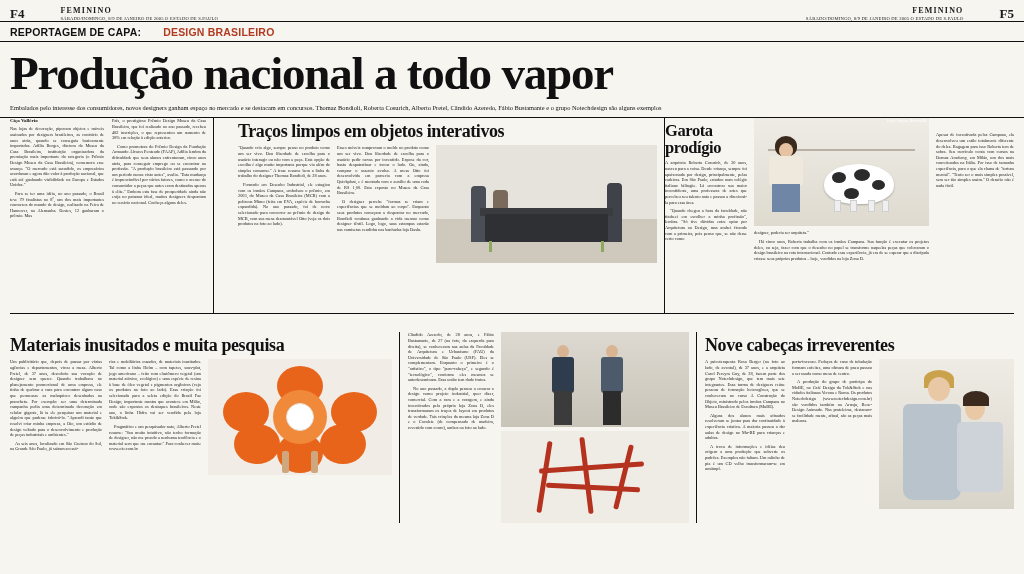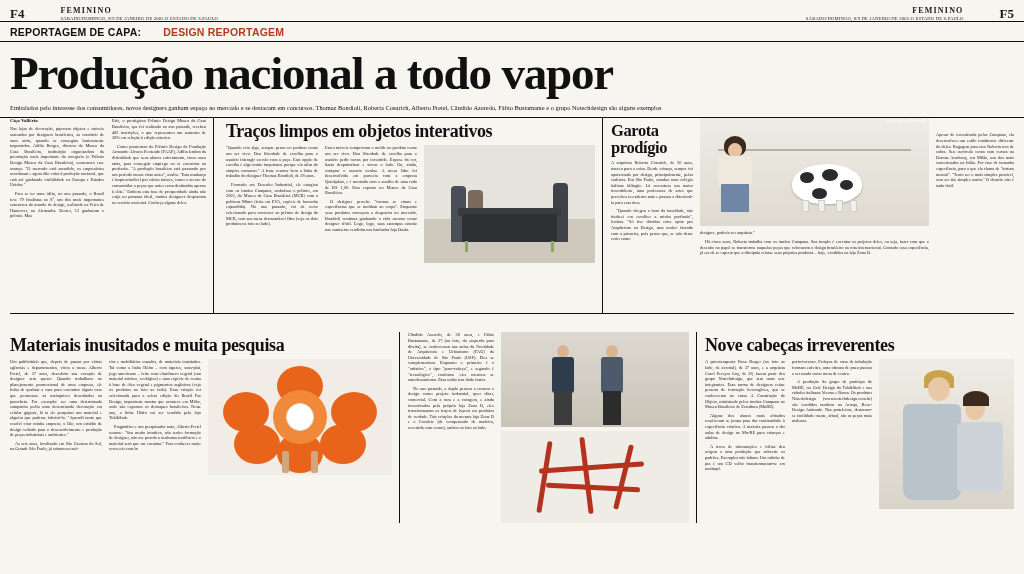--- a/index.html
+++ b/index.html
@@ -150,21 +150,21 @@
       <div class="mast-center-r">
         <div class="mast-sec">FEMININO</div>
         <div class="mast-date">SÁBADO/DOMINGO, 8/9 DE JANEIRO DE 2005 O ESTADO DE S.PAULO</div>
       </div>
       <div class="folio">F5</div>
     </div>
   </div>
 
   <div class="secbar">
     <span class="kicker">REPORTAGEM DE CAPA:</span>
-    <span class="kicker2">DESIGN REPORTAGEM</span>
+    <span class="kicker2">DESIGN BRASILEIRO</span>
   </div>
 
   <div class="headline">Produção nacional a todo vapor</div>
   <div class="standfirst">Embalados pelo interesse dos consumidores, novos designers ganham espaço no mercado e se destacam em concursos. Thomaz Bondioli, Roberta Cosurich, Alberto Pretel, Cândido Azeredo, Fábio Bustamante e o grupo Notechdesign são alguns exemplos</div>
 
   <div class="grid" style="height:195px;">
 
     <div style="width:196px;display:flex;">
       <div class="sub" style="padding-left:0;">
         <div class="byline">Ciça Vallério</div>
@@ -176,21 +176,21 @@
       <div class="sub" style="padding-right:0;">
         <div class="body" style="margin-top:0;">
           <p class="first">País, o prestigioso Prêmio Design Museu da Casa Brasileira, que foi realizado no ano passado, recebeu 482 inscrições, o que representou um aumento de 38% em relação à edição anterior.</p>
           <p>Como promotora do Prêmio Design da Fundação Armando Álvares Penteado (FAAP), Adília lembra da dificuldade que seus alunos enfrentavam, cinco anos atrás, para conseguir emprego ou se encontrar na profissão. "A produção brasileira está passando por um período nunca visto antes", avalia. "Esta mudança é imprescindível por vários fatores, como o acesso do consumidor a peças que antes eram destinadas apenas à elite." Embora esta fase de prosperidade ainda não exija no patamar ideal, muitos designers despontam no cenário nacional. Conheça alguns deles.</p>
         </div>
       </div>
     </div>
 
     <div class="colgap"></div>
 
-    <div class="vrule" style="width:382px;padding-left:12px;box-sizing:border-box;">
+    <div class="vrule" style="width:444px;padding-left:24px;box-sizing:border-box;">
       <div class="arttitle">Traços limpos em objetos interativos</div>
       <div style="display:flex;gap:7px;">
         <div style="width:92px;">
           <div class="body">
             <p class="first">"Quando crio algo, sempre penso no produto como um ser vivo. Dou liberdade de escolha para o usuário interagir ou não com a peça. Esta opção de escolha é algo muito importante porque via além do simples consumo." A frase resume bem a linha de trabalho do designer Thomaz Bondioli, de 28 anos.</p>
             <p>Formado em Desenho Industrial, ele estagiou com os irmãos Campana, embolsou o prêmio, em 2003, do Museu da Casa Brasileira (MCB) com a poltrona Mimo (feita em EVA, espécie de borracha expandida). No ano passado, foi de novo selecionado para concorrer ao prêmio de design do MCB, com sua mesa desmontável Otto (veja os dois produtos na foto ao lado).</p>
           </div>
         </div>
         <div style="width:92px;">
           <div class="body">
@@ -211,21 +211,21 @@
               <div class="leg" style="left:24%;"></div>
               <div class="leg" style="right:24%;"></div>
             </div>
           </div>
         </div>
       </div>
     </div>
 
     <div class="colgap"></div>
 
-    <div class="vrule" style="flex:1;padding-left:8px;box-sizing:border-box;">
+    <div class="vrule" style="flex:1;box-sizing:border-box;">
       <div style="display:flex;gap:7px;">
         <div style="width:82px;">
           <div class="arttitle sm">Garota prodígio</div>
           <div class="body">
             <p class="first">A arquiteta Roberta Cosurich, de 30 anos, nasceu para a coisa. Desde criança, sempre foi apaixonada por design, principalmente, pelas cadeiras. Em São Paulo, estudou num colégio italiano bilíngüe. Lá encontrou sua maior inconfidente, uma professora de artes que percebeu seu talento nato e passou a direcioná-la para essa área.</p>
             <p>"Quando chegou a hora da faculdade, não titubeei em escolher a minha profissão", lembra. "Só tive dúvidas entre optar por Arquitetura ou Design, mas acabei ficando com a primeira, pois penso que, se não desse certo como</p>
           </div>
         </div>
         <div style="flex:1;">
           <div class="photo ph-garota">

